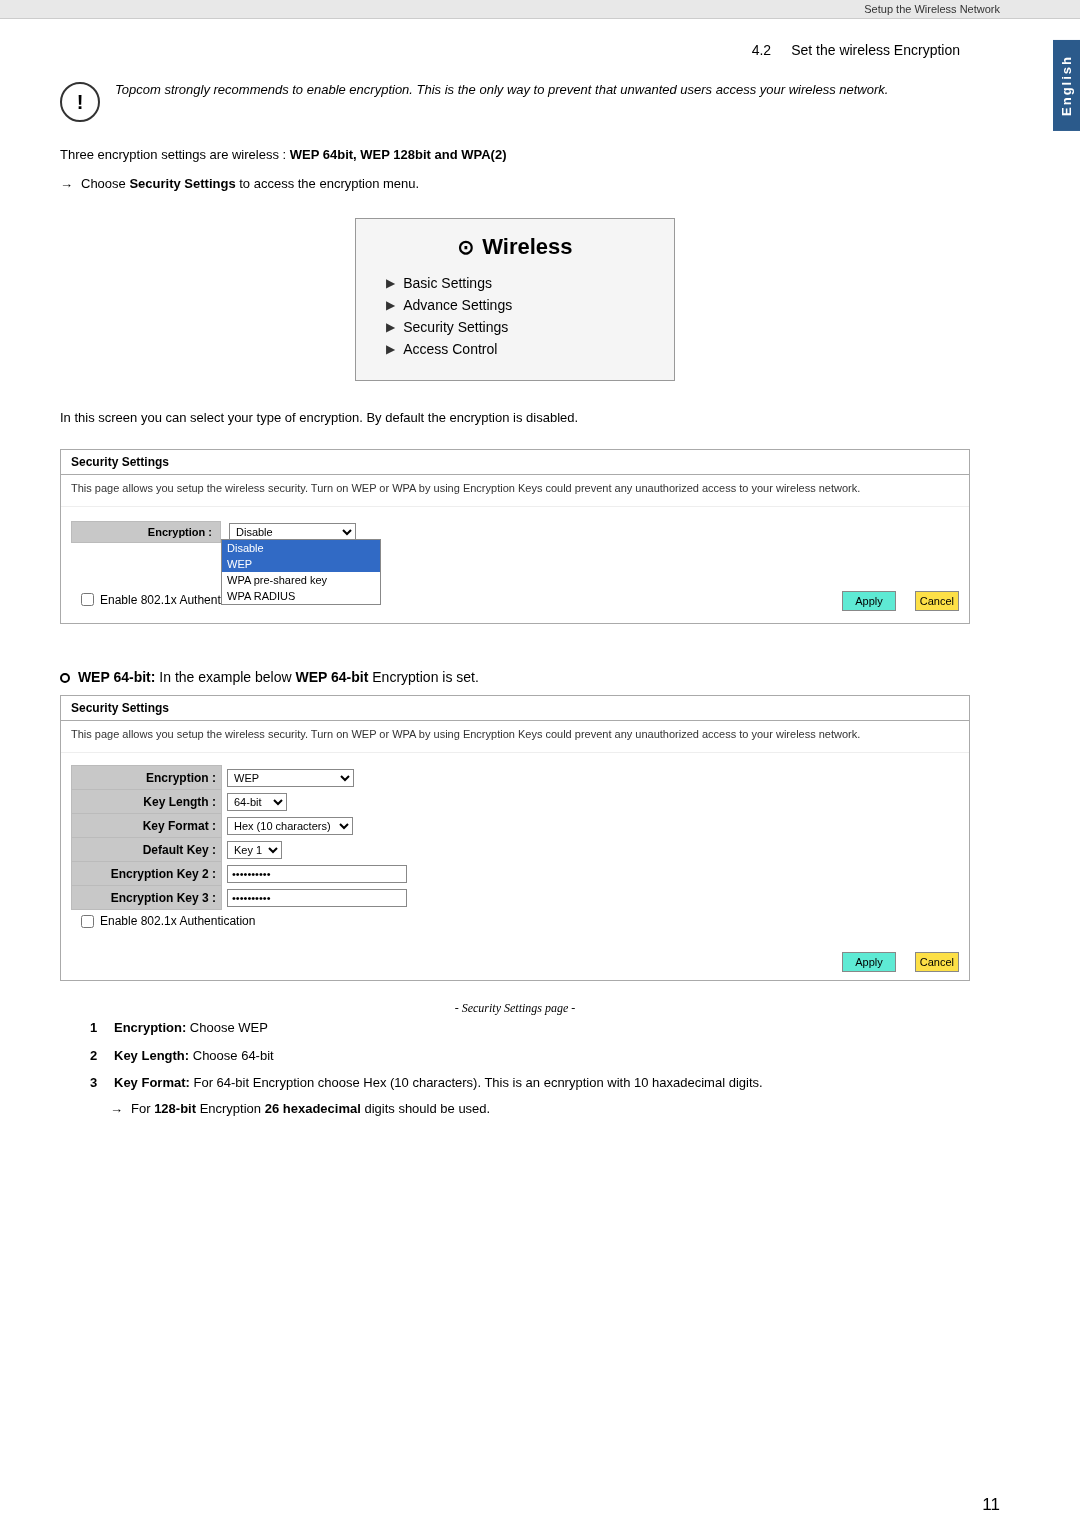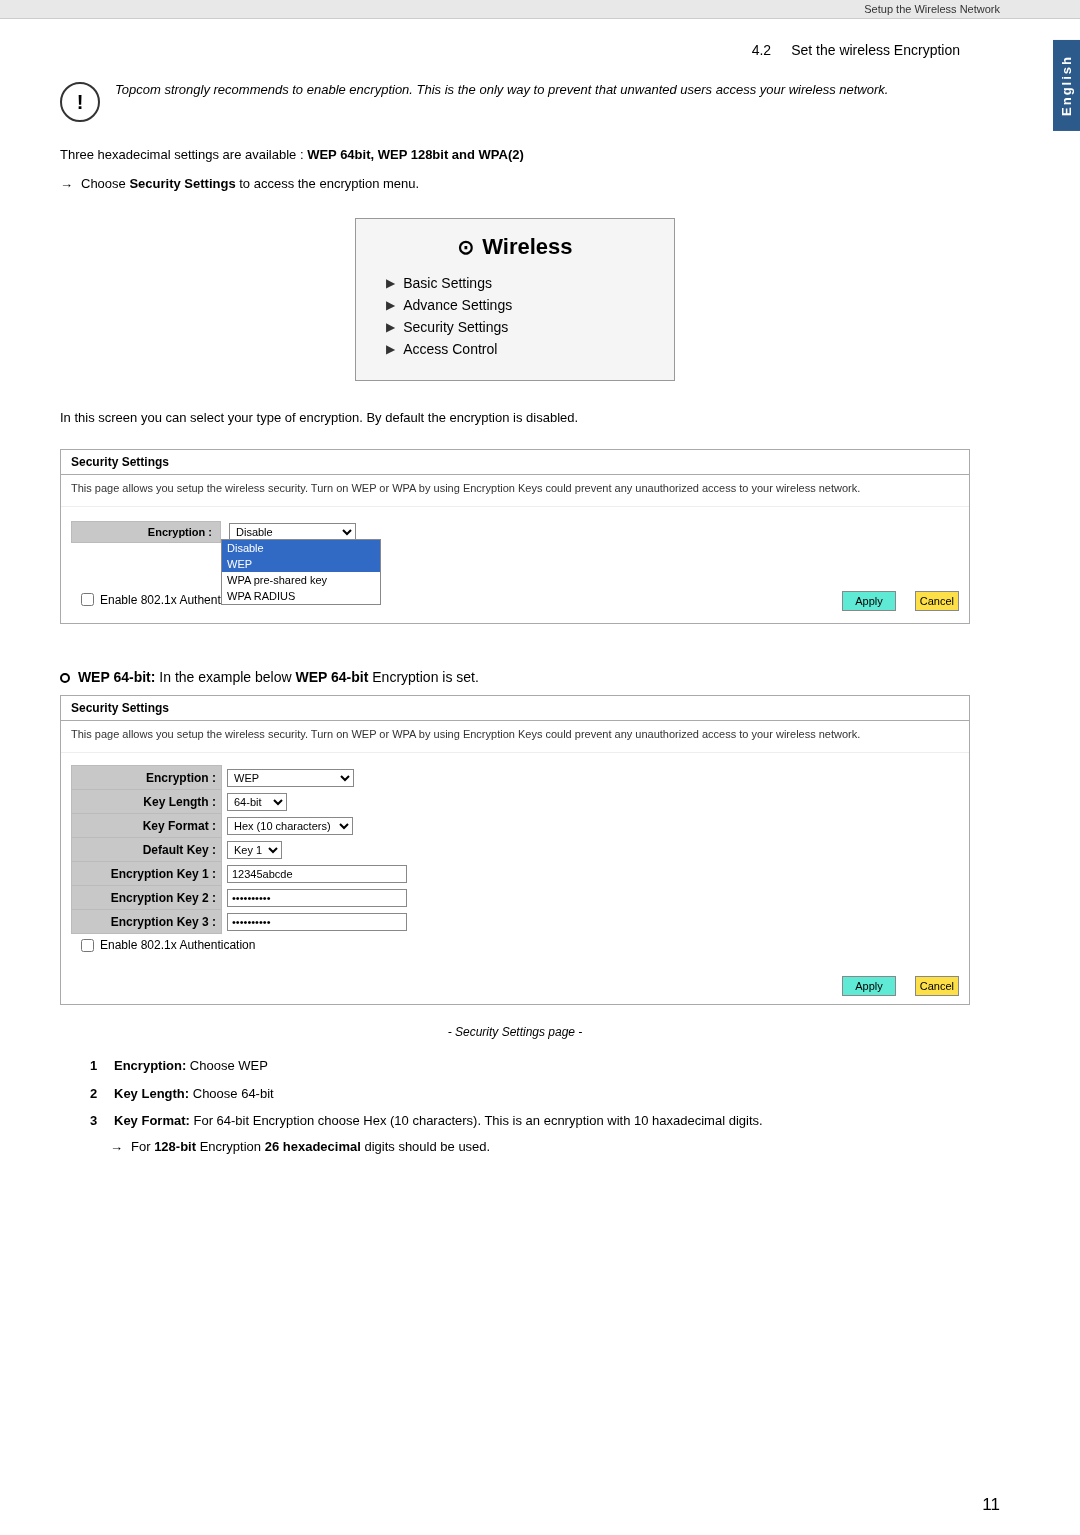--- a/index.html
+++ b/index.html
@@ -254,21 +254,22 @@
     .wep-heading {
       font-size: 14px;
       font-weight: normal;
       margin: 15px 0 10px 0;
     }
 
     .caption-text {
       text-align: center;
       font-style: italic;
       font-size: 12px;
-      margin: 8px 0 17px 0;
+      margin: 8px 0 2px 0;
+      font-family: Liberation Serif, serif;
     }
 
     .numbered-list {
       list-style: none;
       padding-left: 30px;
     }
 
     .numbered-list li {
       margin-bottom: 8px;
       font-size: 13px;
@@ -344,21 +345,21 @@
   <div class="section-title">
     <span>4.2</span>&nbsp;&nbsp;<span>Set the wireless Encryption</span>
   </div>
 
   <div class="info-box">
     <div class="info-icon">!</div>
     <div class="info-text">Topcom strongly recommends to enable encryption. This is the only way to prevent that unwanted users access your wireless network.</div>
   </div>
 
   <div class="para">
-    <span>Three hexadecimal settings are available : </span><span class="bold">WEP 64bit, WEP 128bit and WPA(2)</span>
+    <span>Three encryption settings are wireless : </span><span class="bold">WEP 64bit, WEP 128bit and WPA(2)</span>
   </div>
 
   <div class="arrow-item">
     <span class="arrow">→</span>
     <span>Choose <strong>Security Settings</strong> to access the encryption menu.</span>
   </div>
 
   <div style="display:flex; justify-content:center; margin: 12px 0;">
     <div class="wireless-menu">
       <div class="wireless-title">
@@ -477,26 +478,20 @@
           <td class="value-cell">
             <select>
               <option selected="">Key 1</option>
               <option>Key 2</option>
               <option>Key 3</option>
               <option>Key 4</option>
             </select>
           </td>
         </tr>
         <tr>
-          <td class="label-cell">Encryption Key 1 :</td>
-          <td class="value-cell">
-            <input type="text" value="12345abcde" style="">
-          </td>
-        </tr>
-        <tr>
           <td class="label-cell">Encryption Key 2 :</td>
           <td class="value-cell">
             <input type="password" value="**********" style="">
           </td>
         </tr>
         <tr>
           <td class="label-cell">Encryption Key 3 :</td>
           <td class="value-cell">
             <input type="password" value="**********" style="">
           </td>

